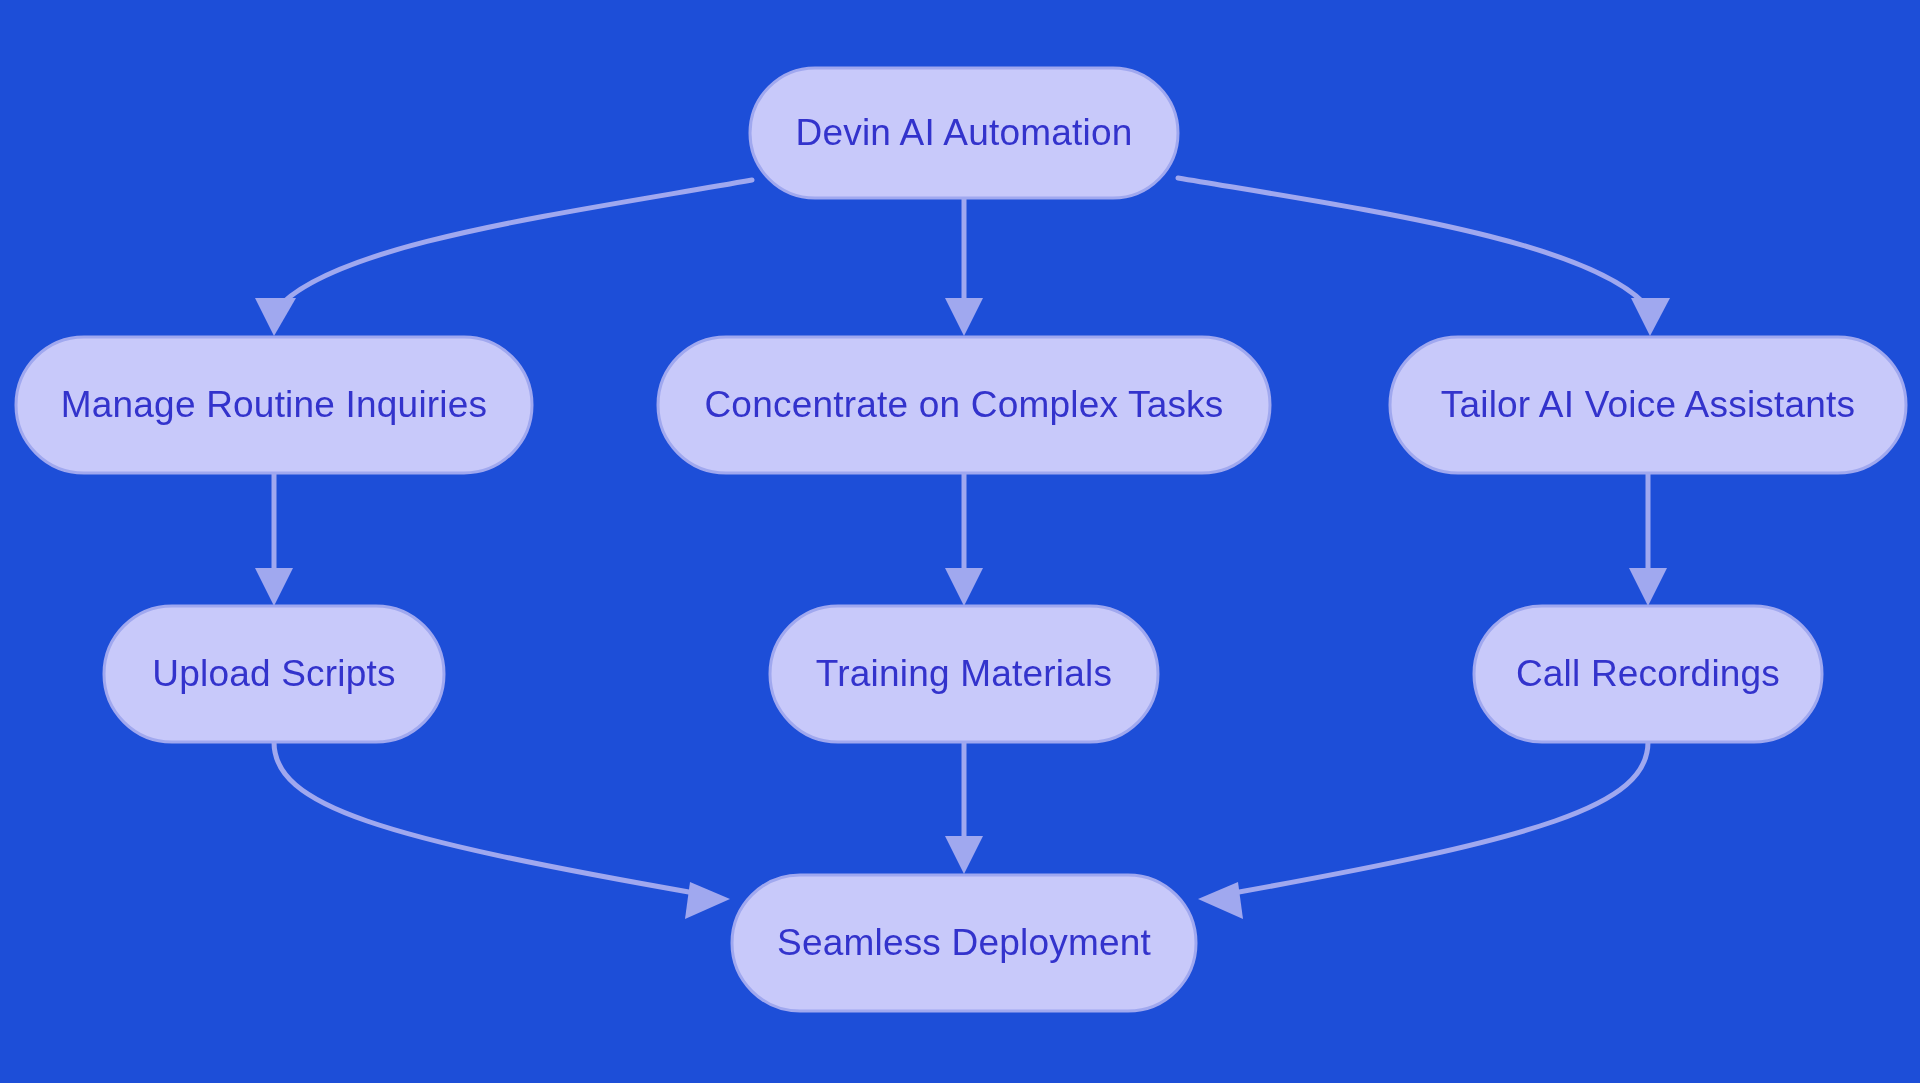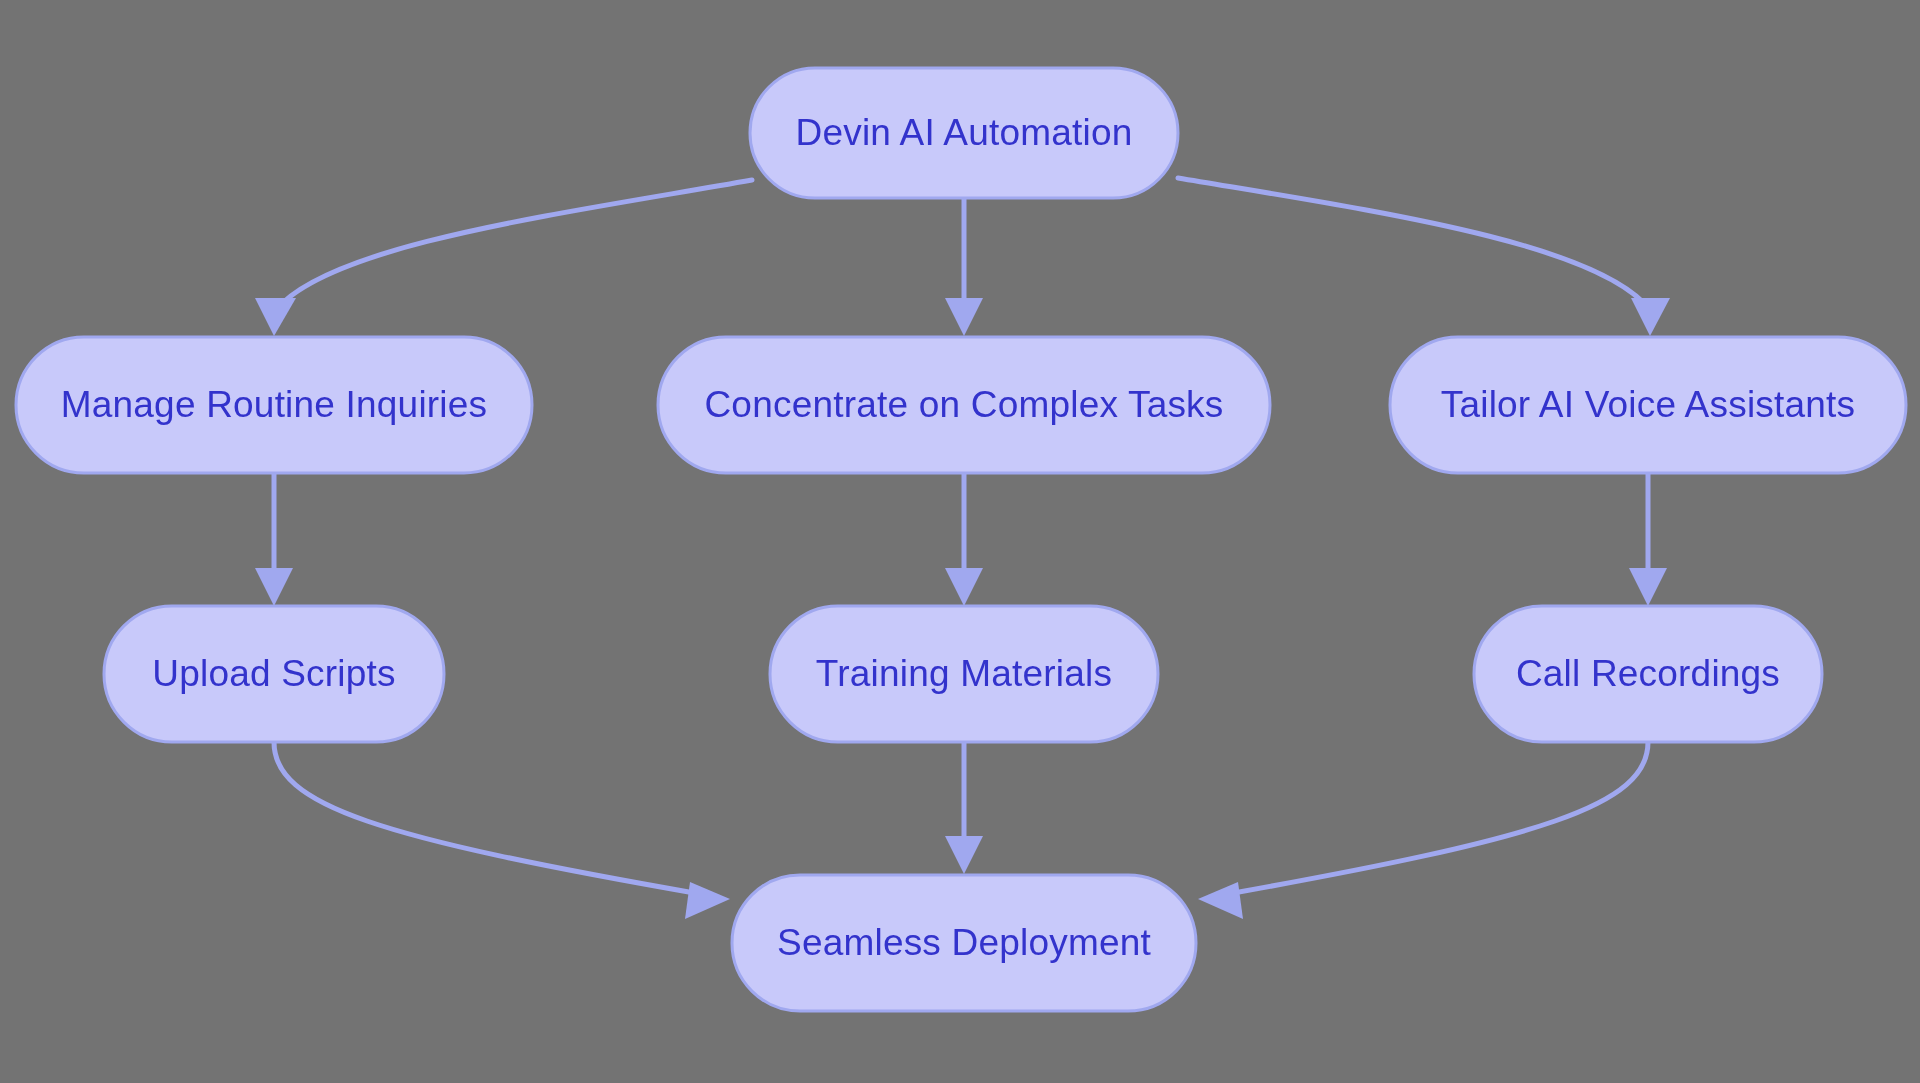--- a/index.html
+++ b/index.html
@@ -11,21 +11,21 @@
   body {
     width: 1920px;
     height: 1083px;
     overflow: hidden;
     font-family: "Liberation Sans", sans-serif;
   }
   #flowchart-canvas {
     position: relative;
     width: 1920px;
     height: 1083px;
-    background: #737373;
+    background: #1d4ed8;
   }
   svg.diagram {
     position: absolute;
     top: 0;
     left: 0;
     width: 1920px;
     height: 1083px;
     display: block;
   }
   .node-shape {

